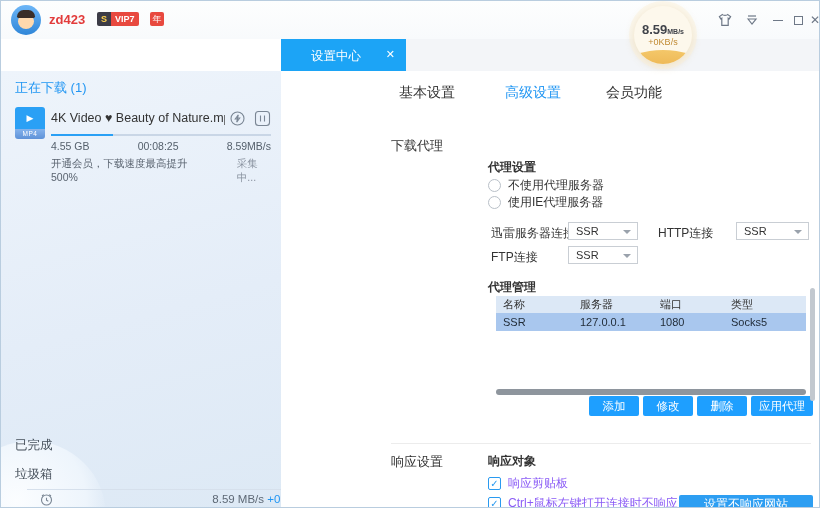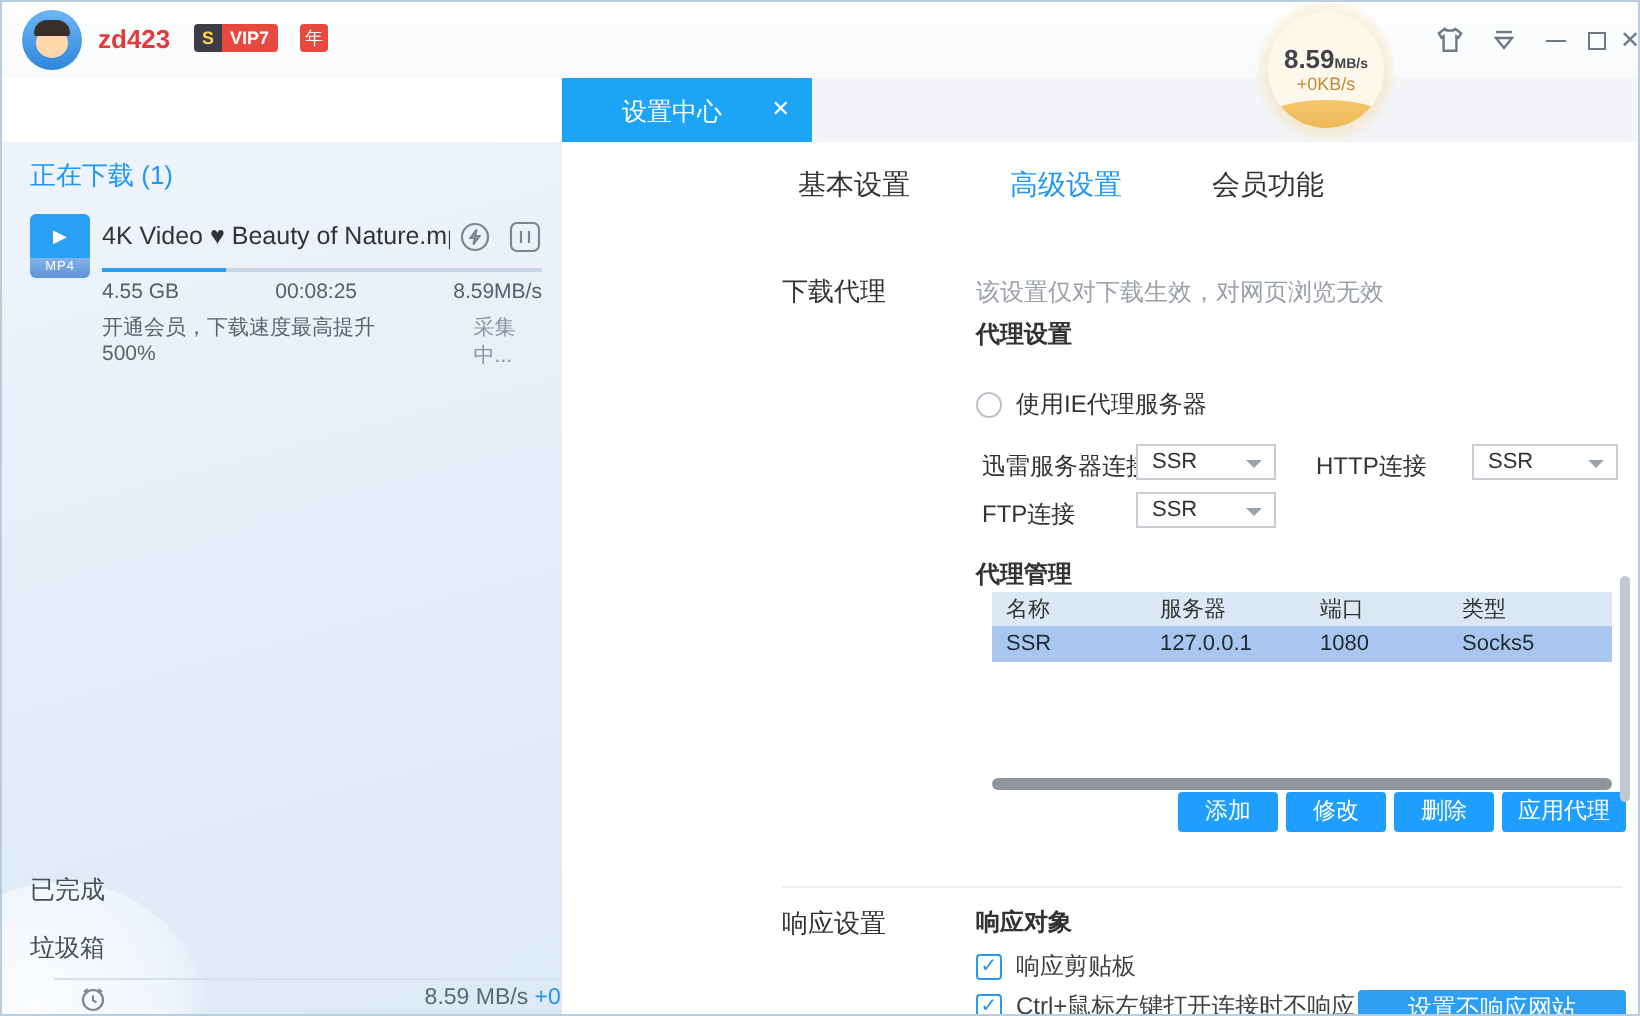--- a/index.html
+++ b/index.html
@@ -87,21 +87,21 @@
   #proxy-table .drow { display:flex; height:18px; background:#a9c7ee; color:#1f2a36; align-items:center; cursor:pointer; }
   #proxy-table .c1 { width:84px; padding-left:7px; }
   #proxy-table .c2 { width:80px; }
   #proxy-table .c3 { width:71px; }
   #proxy-table .c4 { width:75px; }
   #hscroll { position:absolute; left:215px; top:318px; width:310px; height:6px; border-radius:3px; background:#8e959d; cursor:pointer; }
   .btn { position:absolute; top:325px; height:20px; background:#1e9fff; color:#fff; font-size:11.5px; text-align:center; line-height:20px; border-radius:2px; cursor:pointer; }
   #divider { position:absolute; left:110px; top:372px; width:420px; height:1px; background:#ececec; }
   .checkbox-row { position:absolute; left:207px; display:flex; align-items:center; cursor:pointer; }
   .cbox { width:13px; height:13px; border:1px solid #2a9af0; border-radius:2px; background:#fff; color:#2a9af0; font-size:10px; font-weight:bold; line-height:11px; text-align:center; margin-right:7px; }
-  .checkbox-row .lbl { font-size:12px; color:#404040; }
+  .checkbox-row .lbl { font-size:12px; color:#8b5cf6; }
   .info-ico { width:12px; height:12px; border:1px solid #9fb4cf; border-radius:2px; color:#8fa6c8; font-size:8px; line-height:10px; text-align:center; margin-left:6px; font-style:italic; font-family:"Liberation Serif",serif; }
   #resp-btn { position:absolute; left:398px; top:424px; width:134px; height:20px; background:#2d9ef2; color:#fff; font-size:12px; text-align:center; line-height:19px; border-radius:2px; cursor:pointer; }
   #vscroll { position:absolute; left:529px; top:217px; width:5px; height:113px; border-radius:2.5px; background:#c2c8cf; cursor:pointer; }
 </style>
 </head>
 <body>
 
 <div id="app">
 
   <div id="titlebar">
@@ -235,23 +235,26 @@
       <span id="sb-speed"><span>8.59 MB/s </span><span class="delta">+0B/s</span></span>
     </div>
   </div>
 
   <div id="main">
     <span class="stab" style="left:118px">基本设置</span>
     <span class="stab active" style="left:224px">高级设置</span>
     <span class="stab" style="left:325px">会员功能</span>
 
     <span class="sec-title" style="top:66px">下载代理</span>
-    <span class="note" style="top:67px">该设置仅对下载生效，对网页浏览无效</span>
     <span class="group" style="top:88px">代理设置</span>
 
+    <div class="radio-row" style="top:106px">
+      <span class="radio"></span>
+      <span class="lbl">不使用代理服务器</span>
+    </div>
     <div class="radio-row" style="top:123px">
       <span class="radio"></span>
       <span class="lbl">使用IE代理服务器</span>
     </div>
 
     <span class="sel-label" style="left:210px; top:154px">迅雷服务器连接</span>
     <div class="select" style="left:287px; top:151px; width:70px">
       <span>SSR</span><span class="arrow"></span>
     </div>
     <span class="sel-label" style="left:377px; top:154px">HTTP连接</span>

